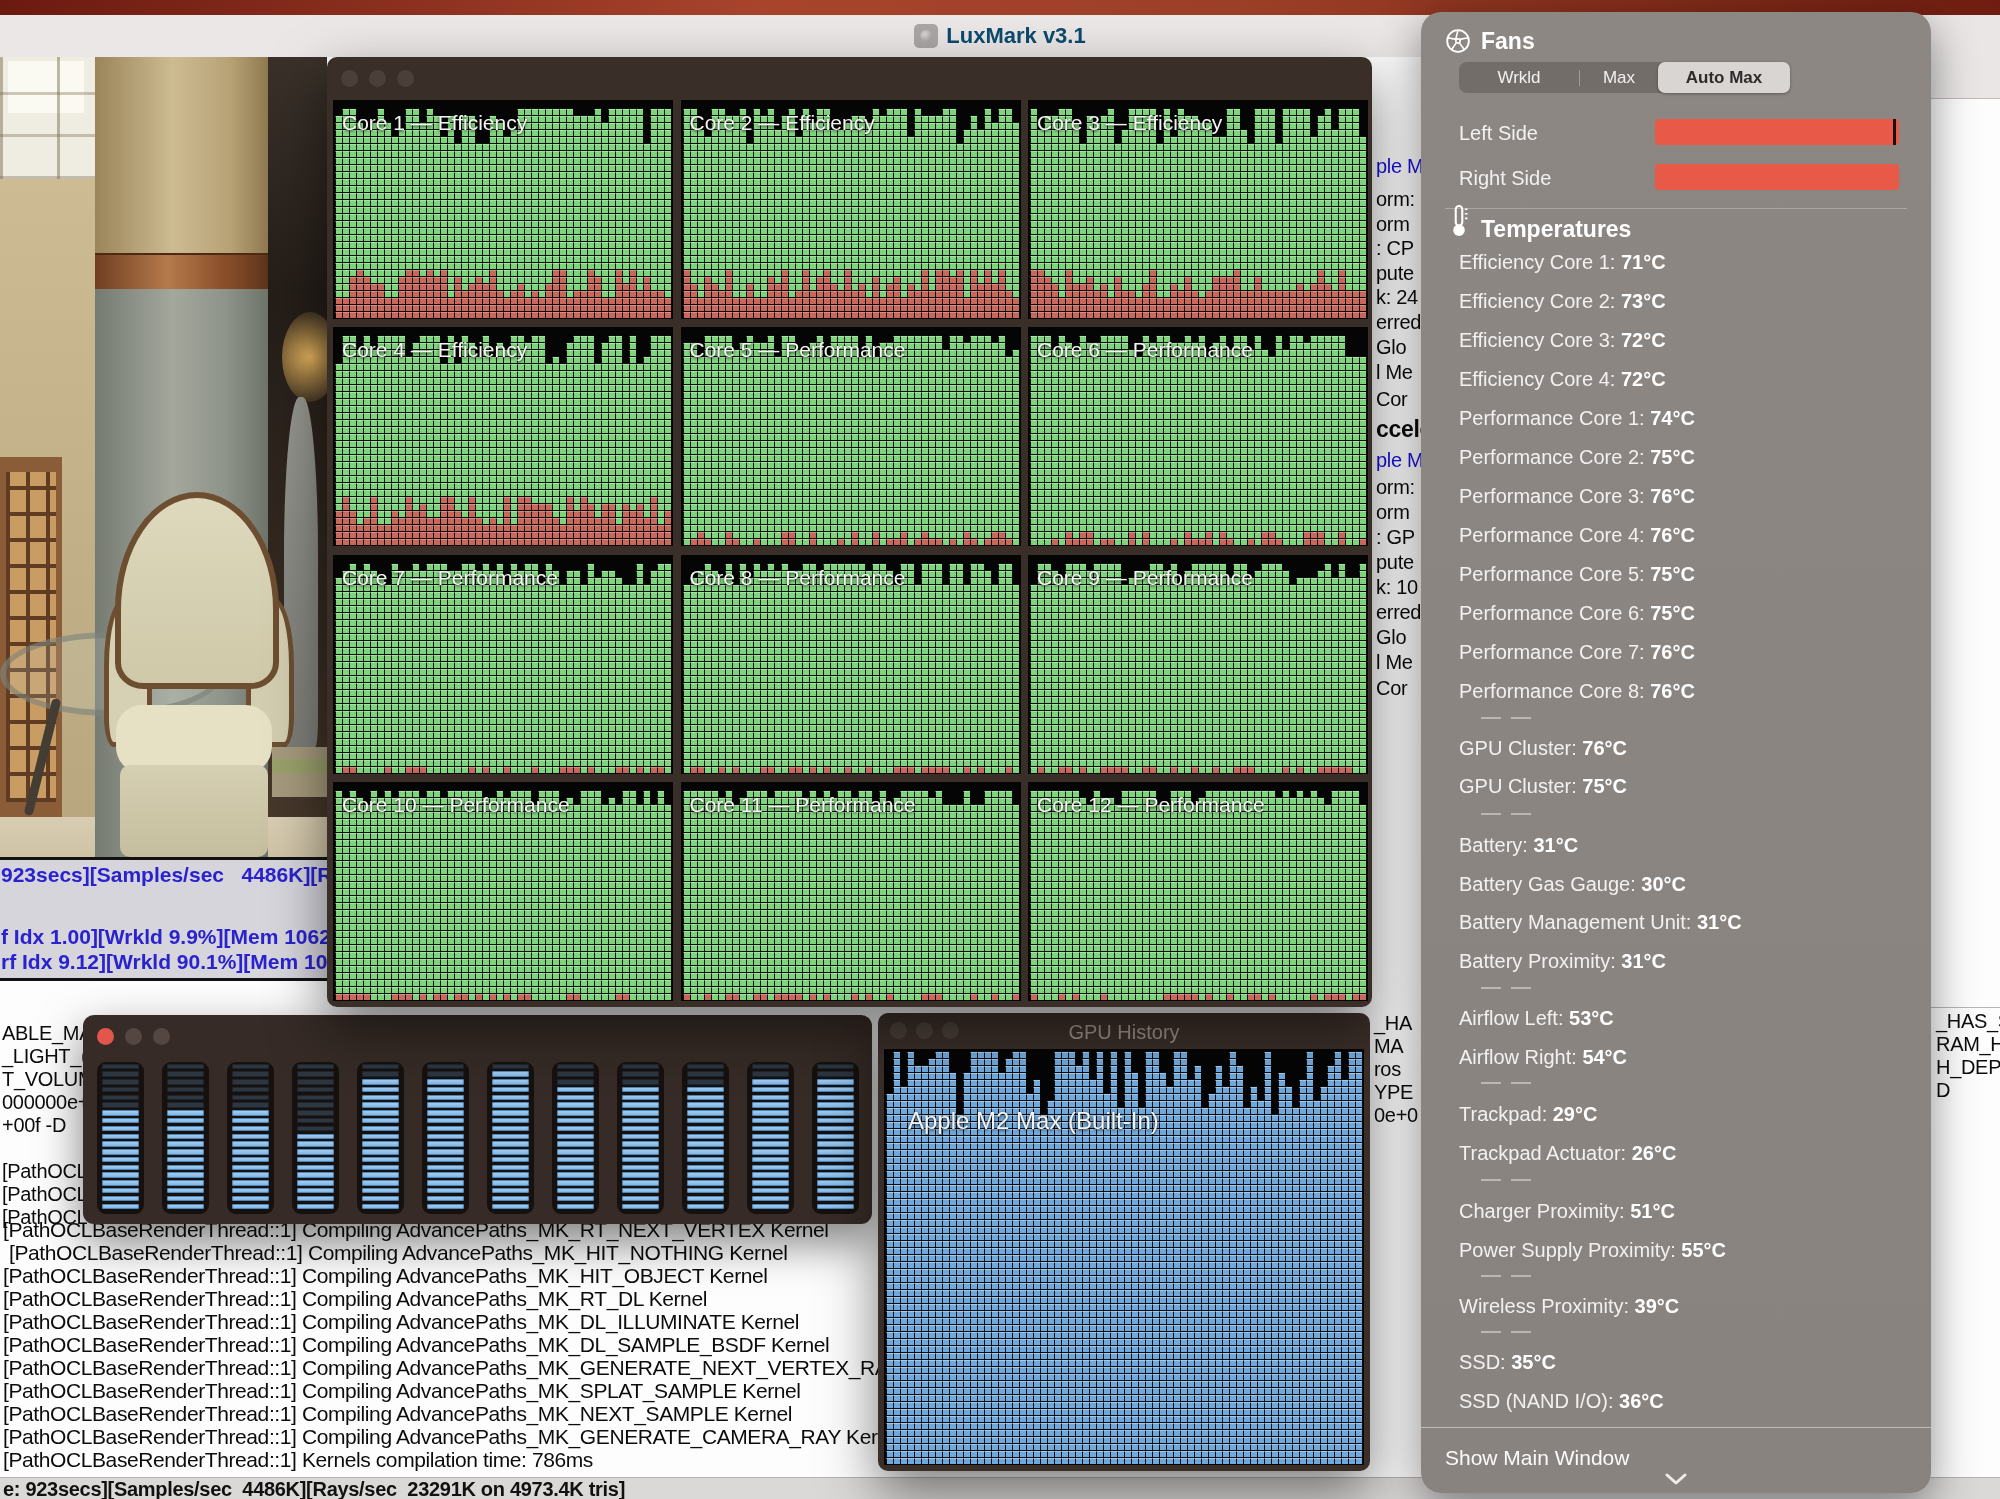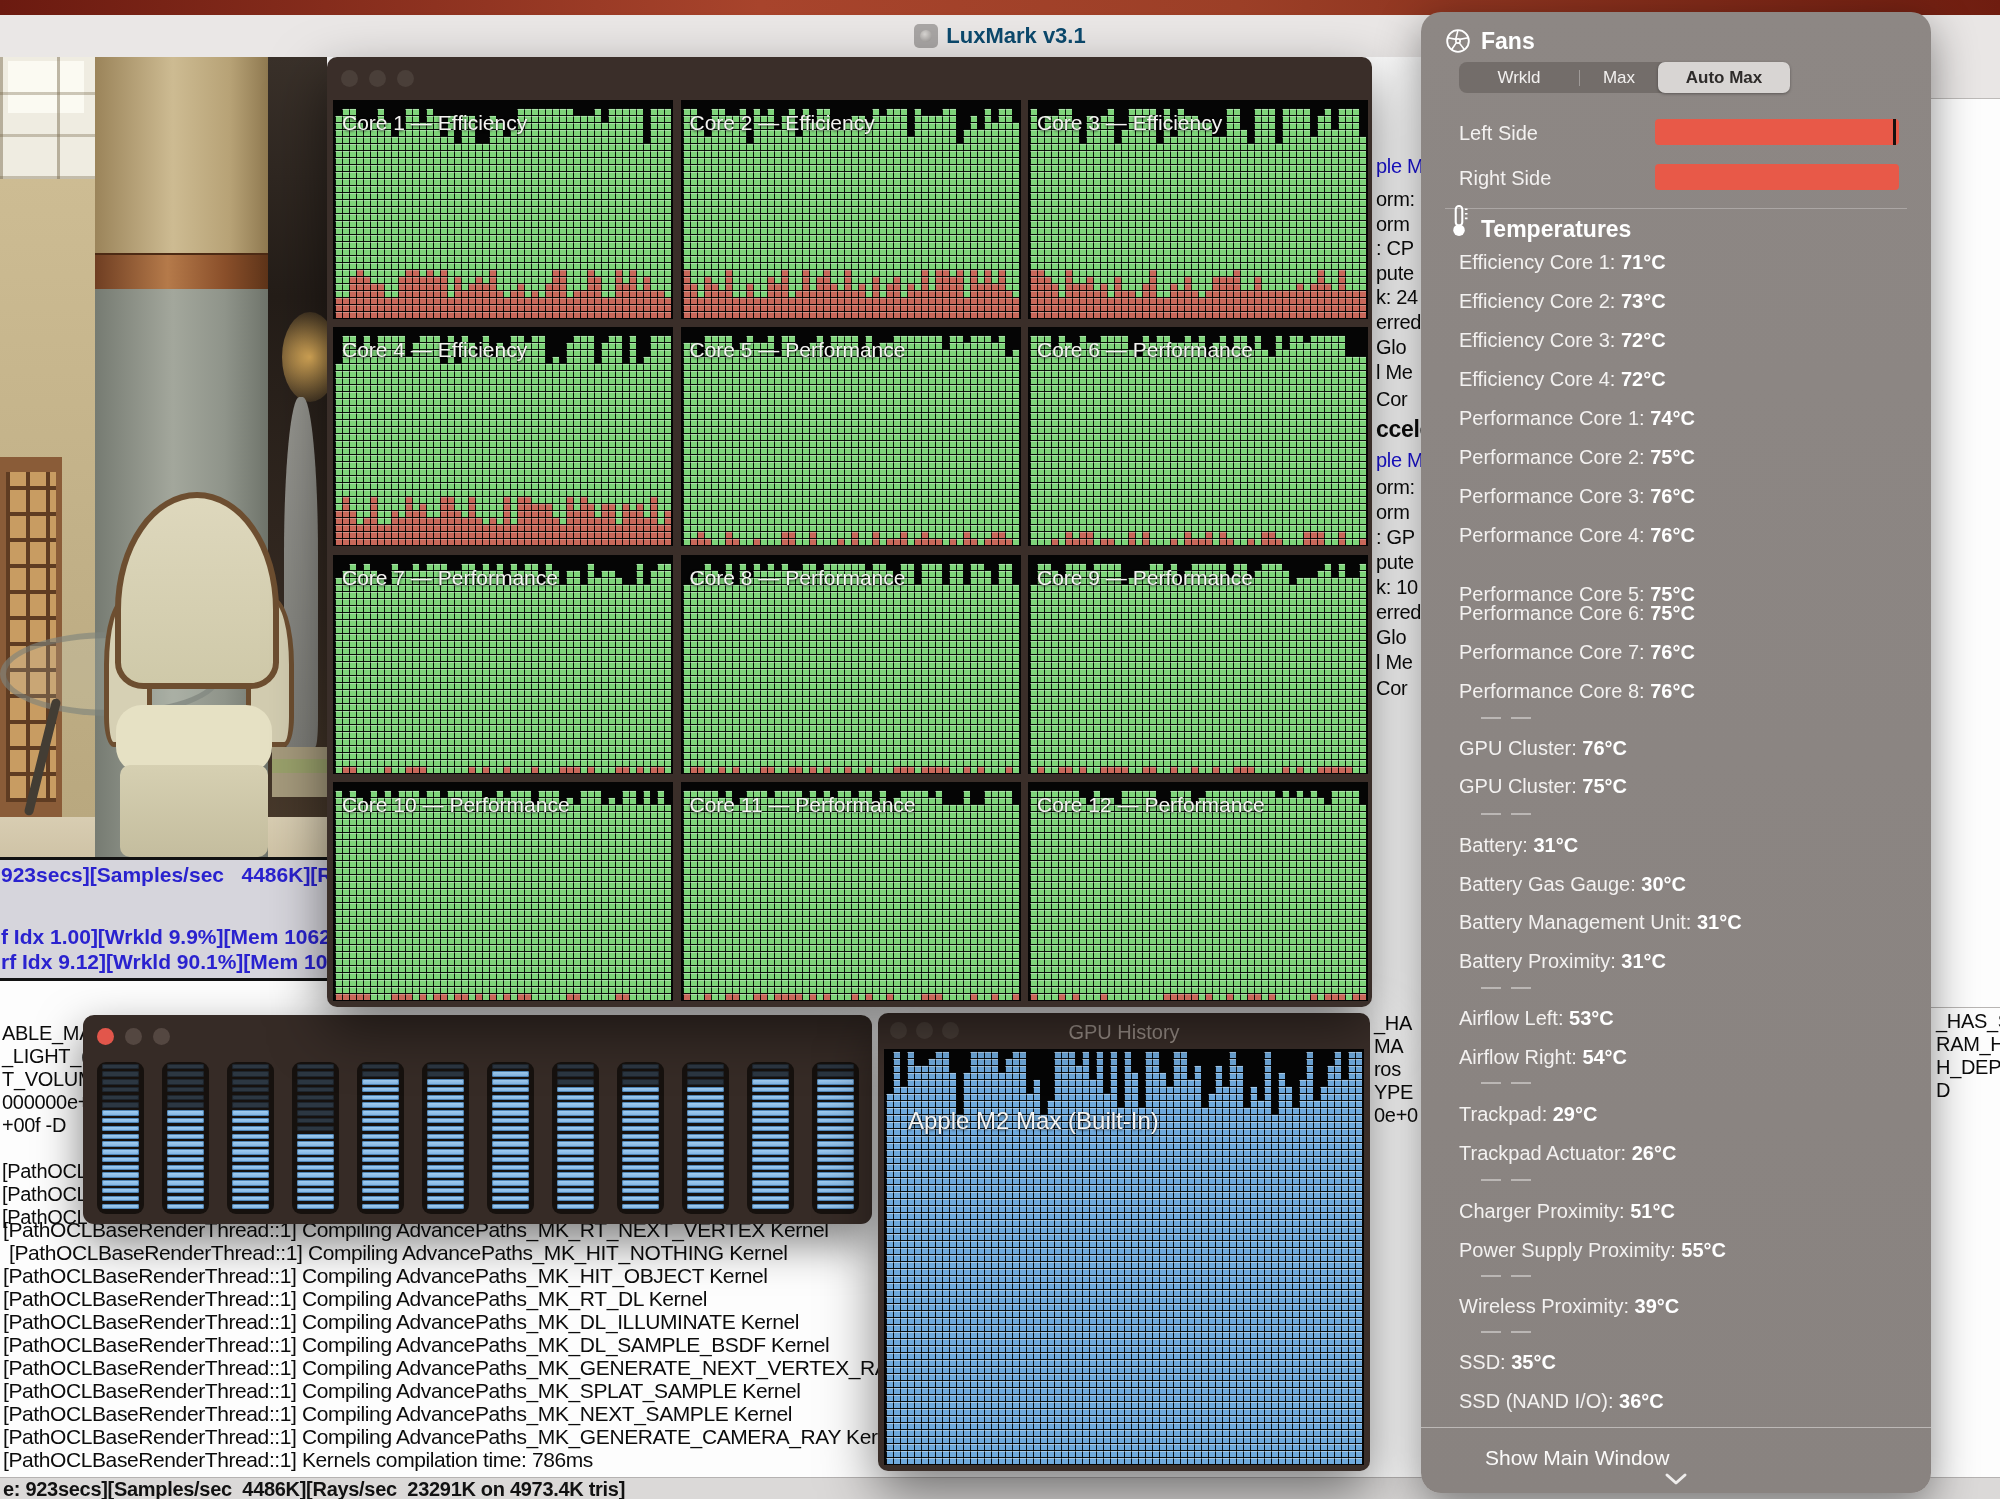--- a/index.html
+++ b/index.html
@@ -121,21 +121,21 @@
   .p-divider{position:absolute;left:24px;width:462px;height:1px;background:rgba(245,243,242,.3);}
   #seg-ctl{position:absolute;left:38px;top:50px;width:331px;height:31px;background:rgba(110,104,101,.85);
     border-radius:8px;display:flex;align-items:center;}
   .seg{flex:none;text-align:center;font-size:17px;color:#f2f0ef;line-height:31px;}
   .seg.sel{background:#d8d5d3;color:#2e2b2a;font-weight:bold;border-radius:7px;height:31px;
     box-shadow:0 1px 3px rgba(0,0,0,.35);}
   .seg-div{width:1px;height:16px;background:rgba(240,238,237,.35);}
   .slider-label{position:absolute;left:38px;font-size:20px;transform:translateY(-50%);}
   .slider-bar{position:absolute;left:234px;width:244px;height:26px;background:#e85948;border-radius:4px;}
   .slider-tick{position:absolute;width:3px;height:26px;background:#18100e;right:3px;top:0;}
-  #show-main{position:absolute;left:24px;font-size:21px;transform:translateY(-50%);color:#fbfaf9;margin-left:40px;}
+  #show-main{position:absolute;left:24px;font-size:21px;transform:translateY(-50%);color:#fbfaf9;}
   .icon-svg{position:absolute;}
 </style>
 </head>
 <body>
 
 <div class="abs" id="top-strip"></div>
 
 <div class="abs" id="lux-titlebar">
   <span class="lux-icon"></span>
   <span id="lux-title">LuxMark v3.1</span>
@@ -3114,21 +3114,21 @@
 
   <div id="temp-rows">
       <div class="p-row" style="top: 250px;"><span>Efficiency Core 1: </span><b>71°C</b></div>
       <div class="p-row" style="top: 289px;"><span>Efficiency Core 2: </span><b>73°C</b></div>
       <div class="p-row" style="top: 328px;"><span>Efficiency Core 3: </span><b>72°C</b></div>
       <div class="p-row" style="top: 367px;"><span>Efficiency Core 4: </span><b>72°C</b></div>
       <div class="p-row" style="top: 406px;"><span>Performance Core 1: </span><b>74°C</b></div>
       <div class="p-row" style="top: 445px;"><span>Performance Core 2: </span><b>75°C</b></div>
       <div class="p-row" style="top: 484px;"><span>Performance Core 3: </span><b>76°C</b></div>
       <div class="p-row" style="top: 523px;"><span>Performance Core 4: </span><b>76°C</b></div>
-      <div class="p-row" style="top: 582px;"><span>Performance Core 5: </span><b>75°C</b></div>
+      <div class="p-row" style="top: 562px;"><span>Performance Core 5: </span><b>75°C</b></div>
       <div class="p-row" style="top: 601px;"><span>Performance Core 6: </span><b>75°C</b></div>
       <div class="p-row" style="top: 640px;"><span>Performance Core 7: </span><b>76°C</b></div>
       <div class="p-row" style="top: 679px;"><span>Performance Core 8: </span><b>76°C</b></div>
       <div class="p-dash" style="top: 706px;"></div>
       <div class="p-row" style="top: 736px;"><span>GPU Cluster: </span><b>76°C</b></div>
       <div class="p-row" style="top: 774px;"><span>GPU Cluster: </span><b>75°C</b></div>
       <div class="p-dash" style="top: 802px;"></div>
       <div class="p-row" style="top: 833px;"><span>Battery: </span><b>31°C</b></div>
       <div class="p-row" style="top: 872px;"><span>Battery Gas Gauge: </span><b>30°C</b></div>
       <div class="p-row" style="top: 910px;"><span>Battery Management Unit: </span><b>31°C</b></div>

